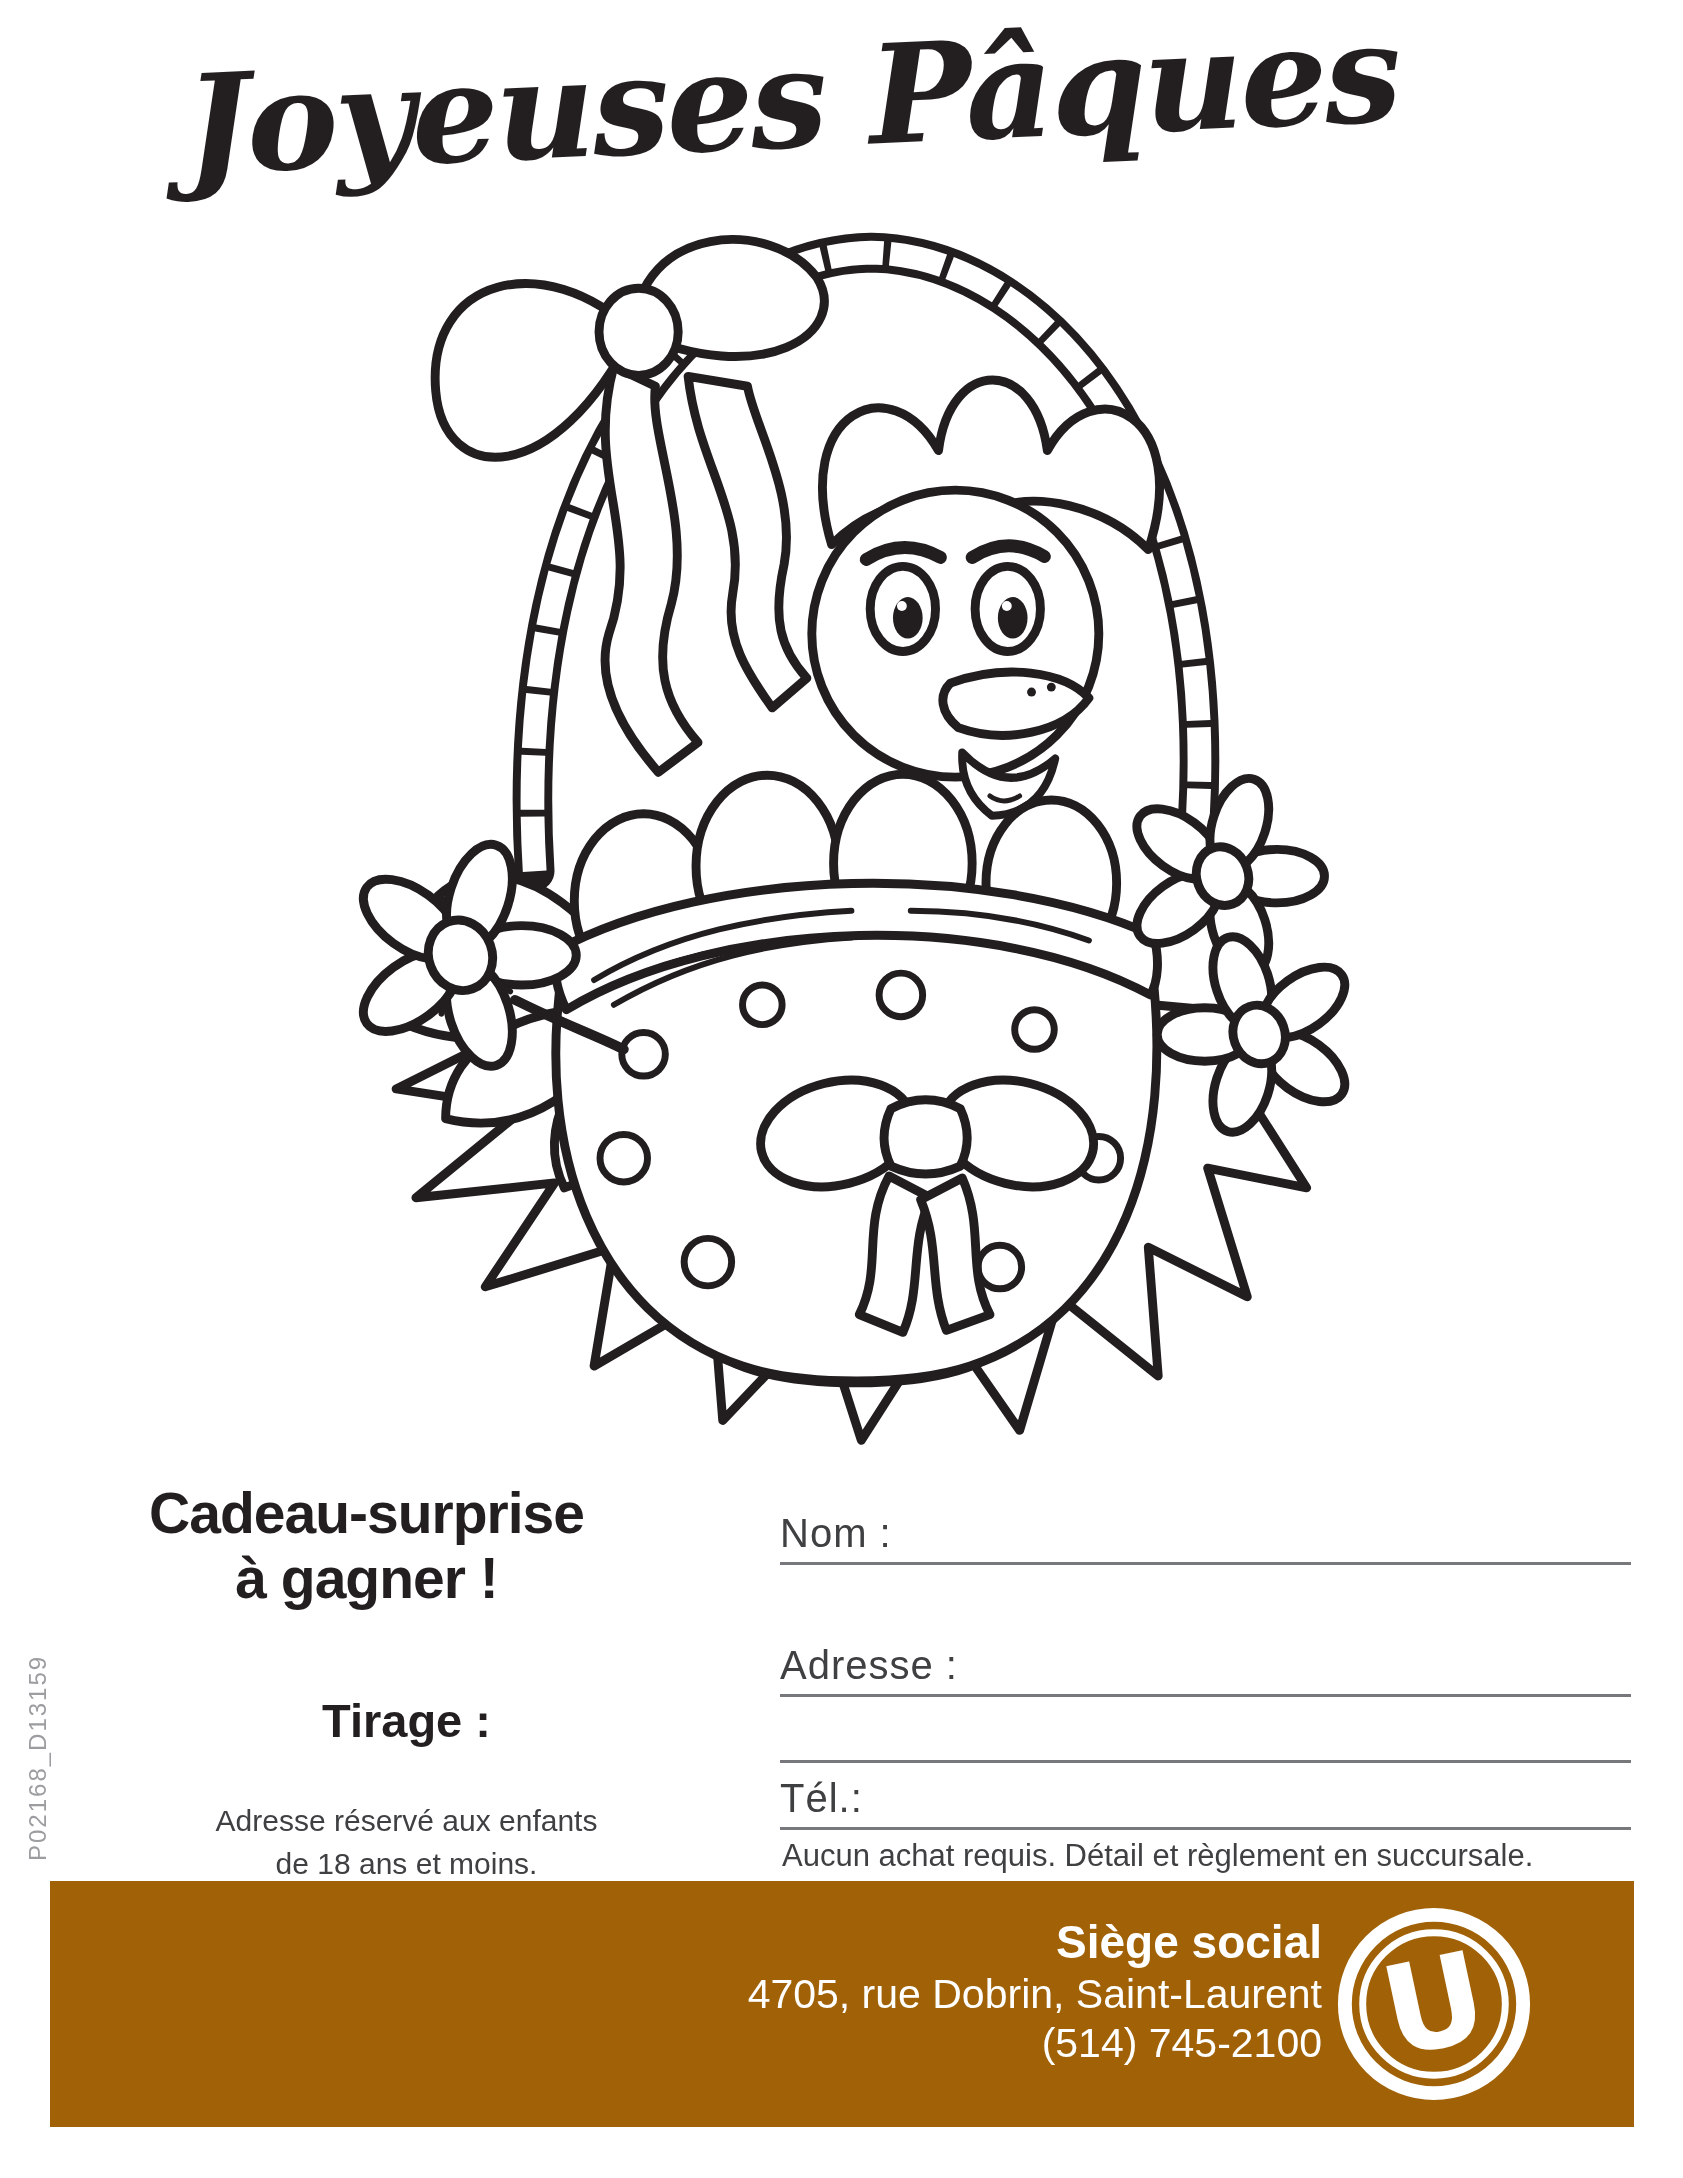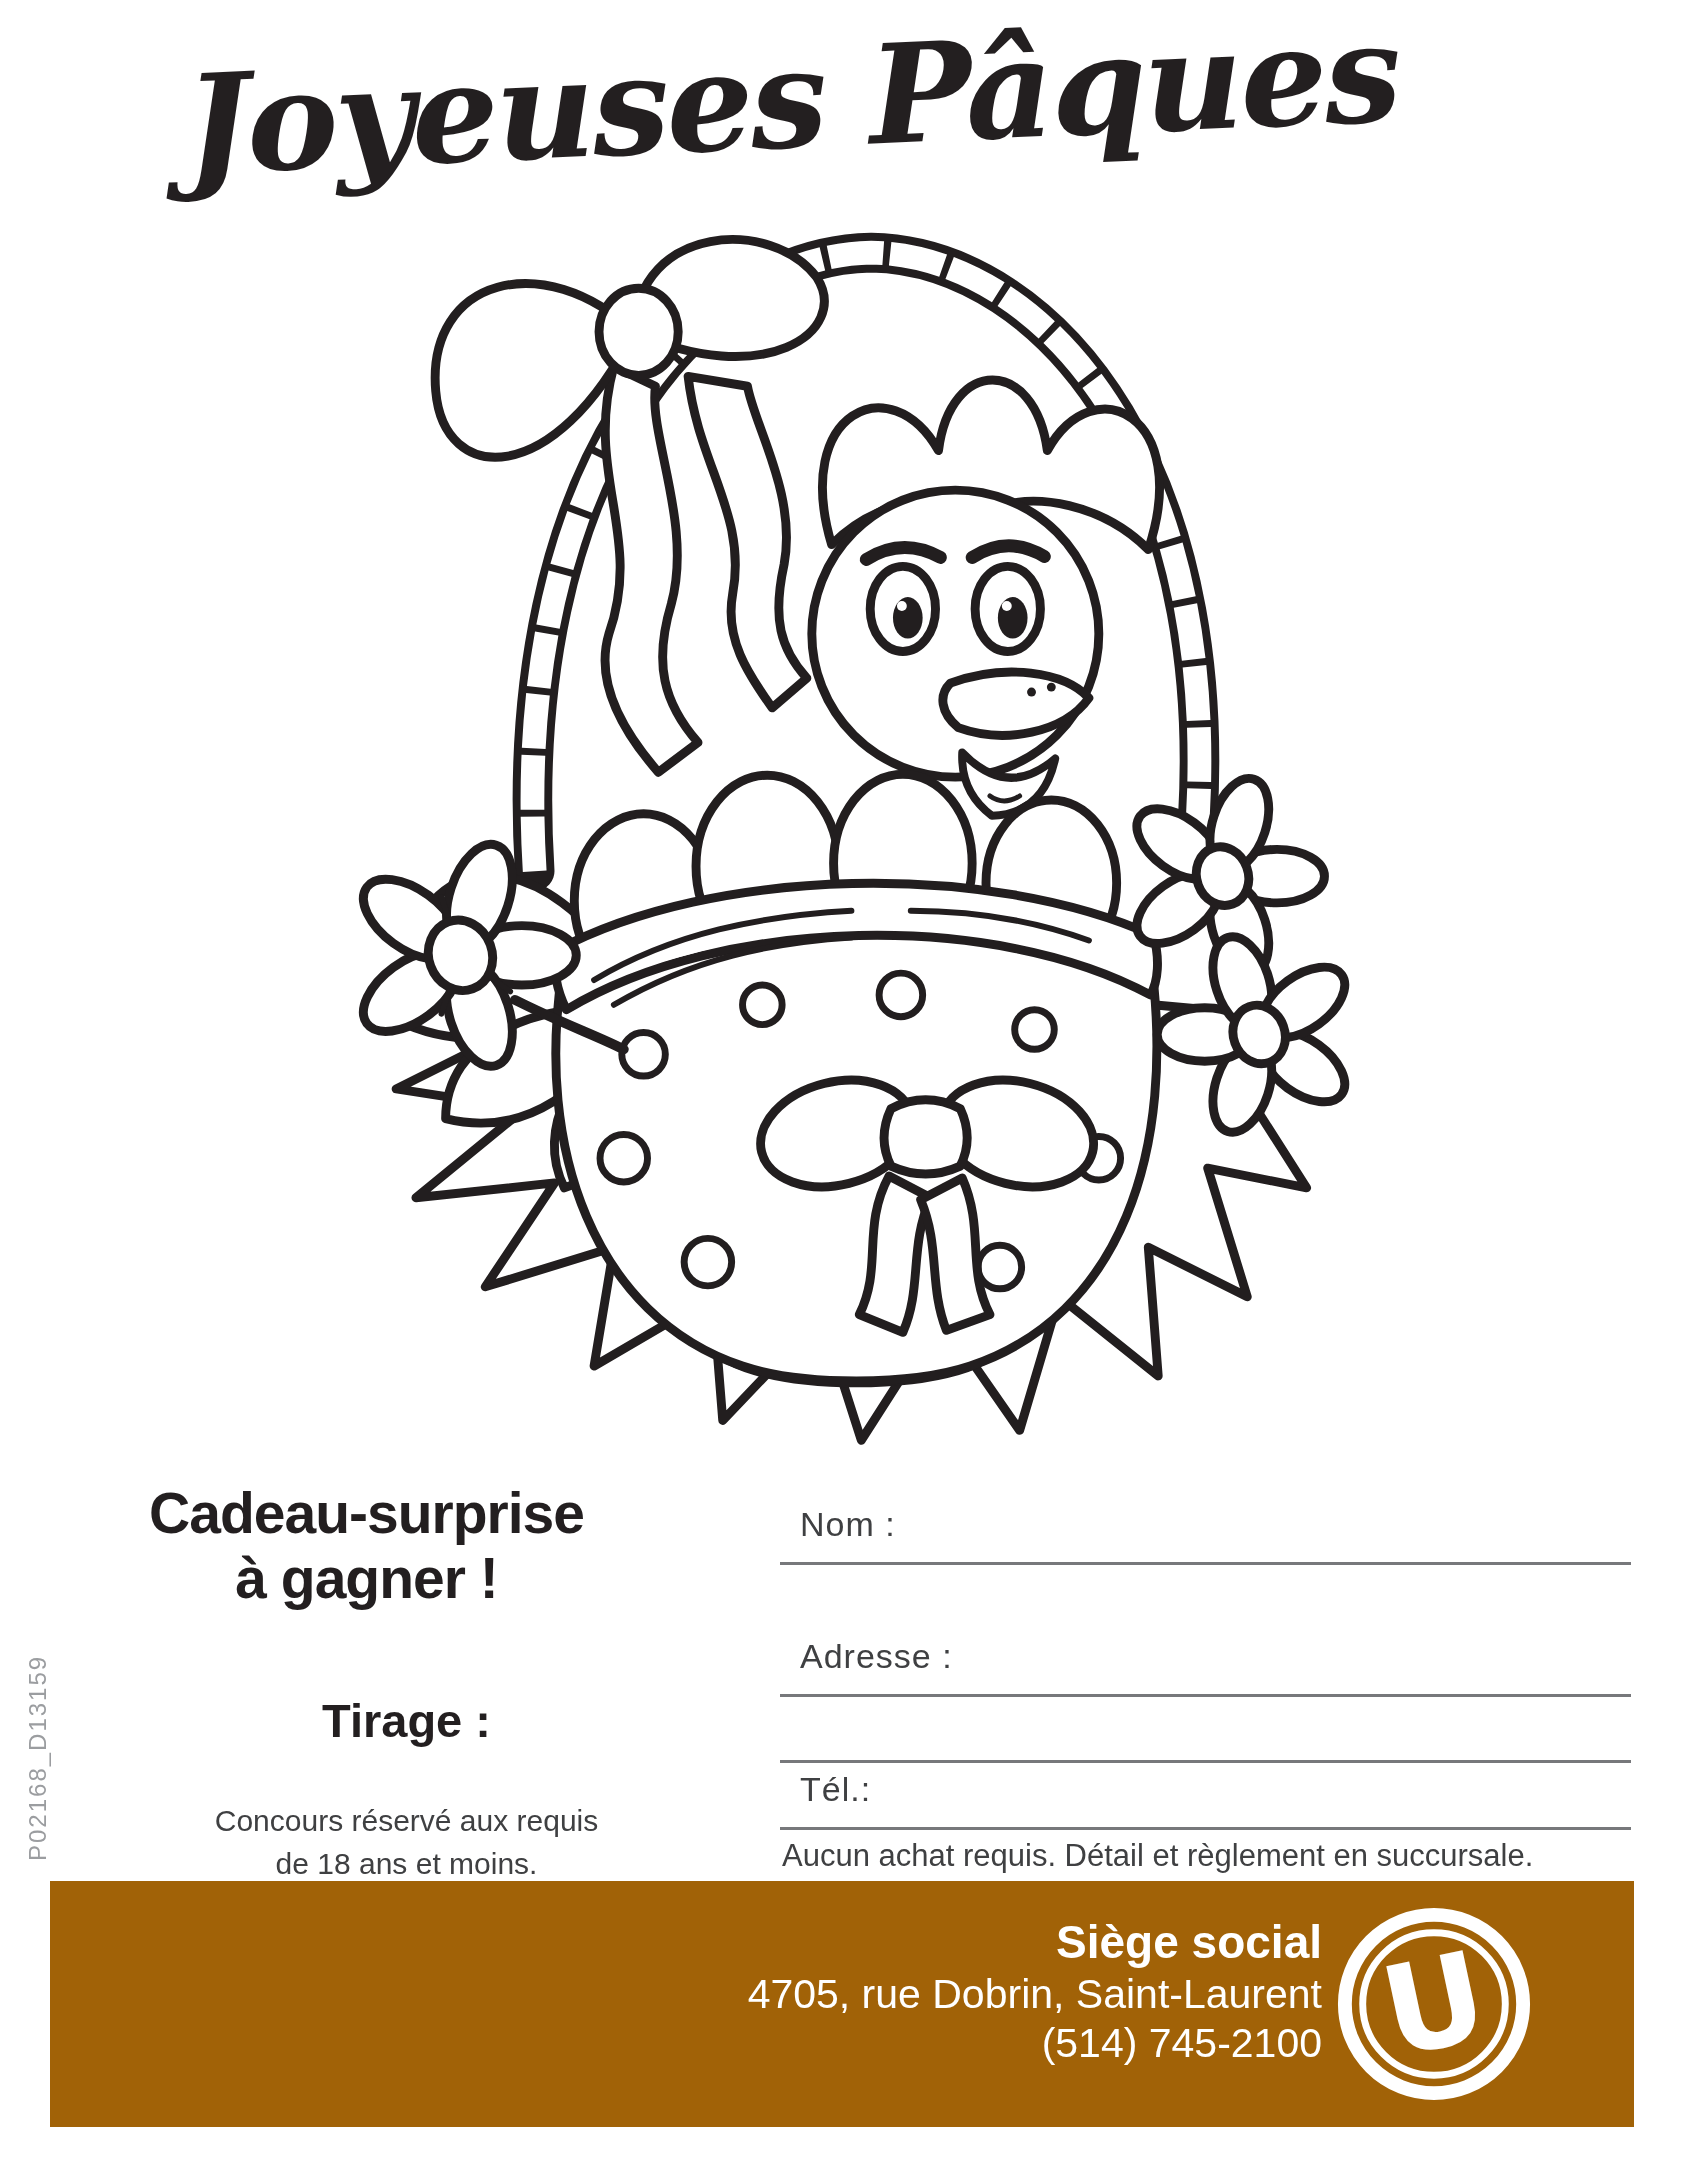--- a/index.html
+++ b/index.html
@@ -16,21 +16,21 @@
   .headline{position:absolute;left:99px;top:1481px;width:535px;text-align:center;
             font-weight:bold;font-size:57px;line-height:1.14;letter-spacing:-1px;color:#231f20;}
   .tirage{position:absolute;left:149px;top:1693px;width:515px;text-align:center;
           font-weight:bold;font-size:47px;color:#231f20;}
   .eligibility{position:absolute;left:149px;top:1800px;width:515px;text-align:center;
                font-size:30px;line-height:1.42;color:#3f4042;}
   
   .form{position:absolute;left:780px;top:1505px;width:851px;height:337px;}
   .frow{position:absolute;left:0;width:851px;height:40px;border-bottom:3px solid #77787b;
         display:flex;align-items:flex-end;}
-  .frow span{font-size:34px;color:#3f4042;letter-spacing:1px;padding-bottom:18px;margin-left:20px;}
+  .frow span{font-size:40px;color:#3f4042;letter-spacing:1px;padding-bottom:6px;}
   .disclaimer{position:absolute;left:782px;top:1838px;width:851px;font-size:31px;color:#3f4042;}
   
   .printcode{position:absolute;left:24px;top:1861px;transform:rotate(-90deg);
              transform-origin:0 0;font-size:24px;letter-spacing:2px;color:#9b9da0;white-space:nowrap;}
   
   .footer{position:absolute;left:50px;top:1881px;width:1584px;height:246px;background:#a16207;}
   .footer-text{position:absolute;right:312px;top:34px;text-align:right;color:#ffffff;line-height:1.2;}
   .footer-text .fh{font-weight:bold;font-size:46px;}
   .footer-text .fa{font-size:41px;}
   .logo{position:absolute;right:99px;top:22px;width:202px;height:202px;}
@@ -156,21 +156,21 @@
       <ellipse cx="0" cy="0" rx="26" ry="30" transform="rotate(-20)"></ellipse>
     </g>
   </svg>
 
   <div class="headline">
     <div>Cadeau-surprise</div>
     <div>à gagner !</div>
   </div>
   <div class="tirage">Tirage :</div>
   <div class="eligibility">
-    <div>Concours réservé aux requis</div>
+    <div>Adresse réservé aux enfants</div>
     <div>de 18 ans et moins.</div>
   </div>
 
   <div class="form">
     <div class="frow" style="top:17px">
         <span>Nom :</span>
       </div>
     <div class="frow" style="top:149px">
         <span>Adresse :</span>
       </div>

